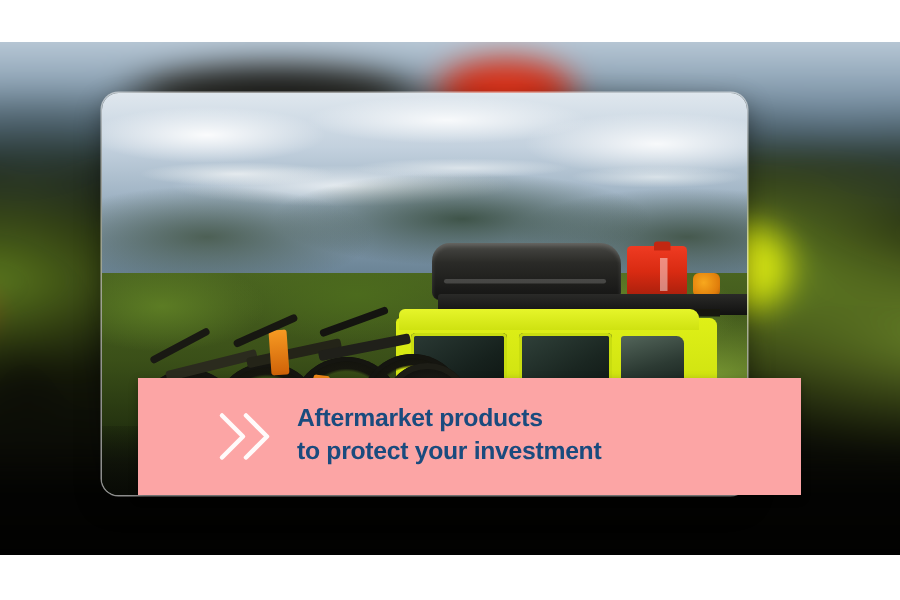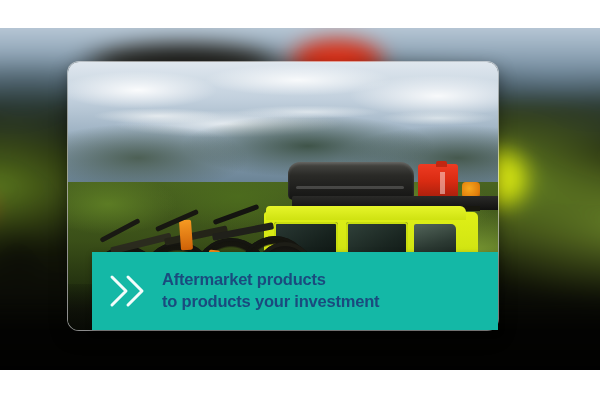--- a/index.html
+++ b/index.html
@@ -314,24 +314,25 @@
     background: linear-gradient(180deg, rgba(20,26,10,0.25) 0%, rgba(12,14,8,0.82) 55%, #080a05 100%);
   }
 
   
   .caption {
     position: absolute;
     left: 92px;
     top: 252px;
     width: 406px;
     height: 78px;
-    background: #14b8a6;
+    background: #fca5a5;
     display: flex;
     align-items: center;
     box-shadow: 0 2px 6px rgba(0,0,0,0.28);
+    padding-left: 36px;
   }
   .chevrons {
     width: 70px;
     display: flex;
     align-items: center;
     justify-content: center;
     flex: 0 0 70px;
   }
   .caption-text {
     color: #1a4b7e;
@@ -416,17 +417,17 @@
 
   <div class="caption">
     <div class="chevrons">
       <svg width="46" height="40" viewBox="0 0 46 40" aria-hidden="true">
         <path d="M8 6 L22 20 L8 34" fill="none" stroke="#ffffff" stroke-width="3" stroke-linecap="round" stroke-linejoin="round" opacity="0.95"></path>
         <path d="M24 6 L38 20 L24 34" fill="none" stroke="#ffffff" stroke-width="3" stroke-linecap="round" stroke-linejoin="round" opacity="0.95"></path>
       </svg>
     </div>
     <div class="caption-text">
       <span class="l1">Aftermarket products</span>
-      <span class="l2">to products your investment</span>
+      <span class="l2">to protect your investment</span>
     </div>
   </div>
 
 </div>
 
 </body></html>

